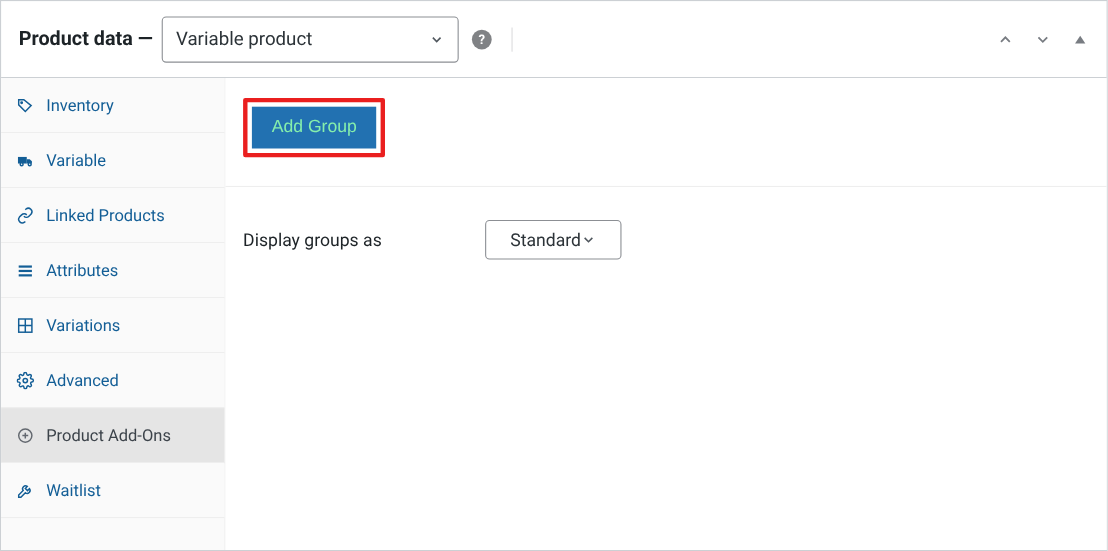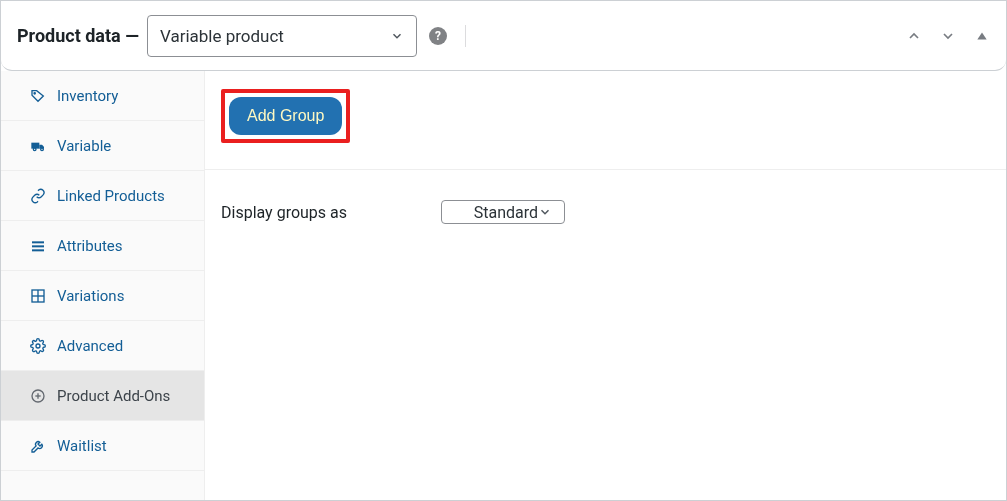--- a/index.html
+++ b/index.html
@@ -15,21 +15,20 @@
     border: 1px solid #ccd0d4;
     background: #fff;
     position: relative;
   }
   .panel-header {
     display: flex;
     align-items: center;
     padding: 14px 14px 14px 16px;
     border-bottom: 1px solid #ccd0d4;
     height: 70px;
-    border-radius: 11px;
   }
   .panel-title {
     font-weight: 700;
     font-size: 18px;
     color: #1d2327;
     margin-right: 8px;
   }
   .dash { font-weight: 700; }
   .product-type-select {
     display: flex;
@@ -84,21 +83,21 @@
   }
   .sidebar {
     width: 204px;
     background: #fafafa;
     border-right: 1px solid #eee;
   }
   .tab {
     display: flex;
     align-items: center;
     gap: 10px;
-    padding: 0 28px;
+    padding: 0 13px;
     height: 50px;
     border-bottom: 1px solid #eee;
     font-size: 15px;
     color: #135e96;
     cursor: pointer;
     background: #fafafa;
   }
   .tab.active {
     background: #e5e5e5;
     color: #3c434a;
@@ -120,45 +119,45 @@
   }
   .highlight-box {
     border: 4px solid #ea1f1f;
     display: inline-block;
     padding: 4px;
     border-radius: 2px;
   }
   .btn-primary {
     background: #2271b1;
     border: none;
-    color: #fef9c3;
+    color: #86efac;
     font-size: 16px;
     padding: 10px 18px;
-    border-radius: 12px;
+    border-radius: 0;
     cursor: pointer;
   }
   .field-row {
     display: flex;
     align-items: center;
     padding: 30px 16px;
     gap: 60px;
   }
   .field-label {
     font-size: 16px;
     color: #1d2327;
     width: 160px;
   }
   .select {
     display: flex;
     align-items: center;
-    justify-content: flex-end;
+    justify-content: center;
     border: 1px solid #8c8f94;
     border-radius: 4px;
     padding: 0 12px;
-    height: 24px;
+    height: 36px;
     width: 124px;
     font-size: 16px;
     color: #2c3338;
     background: #fff;
     cursor: pointer;
   }
   .select .chev { display:inline-flex; }
   svg { display:block; }
 </style>
 </head>

